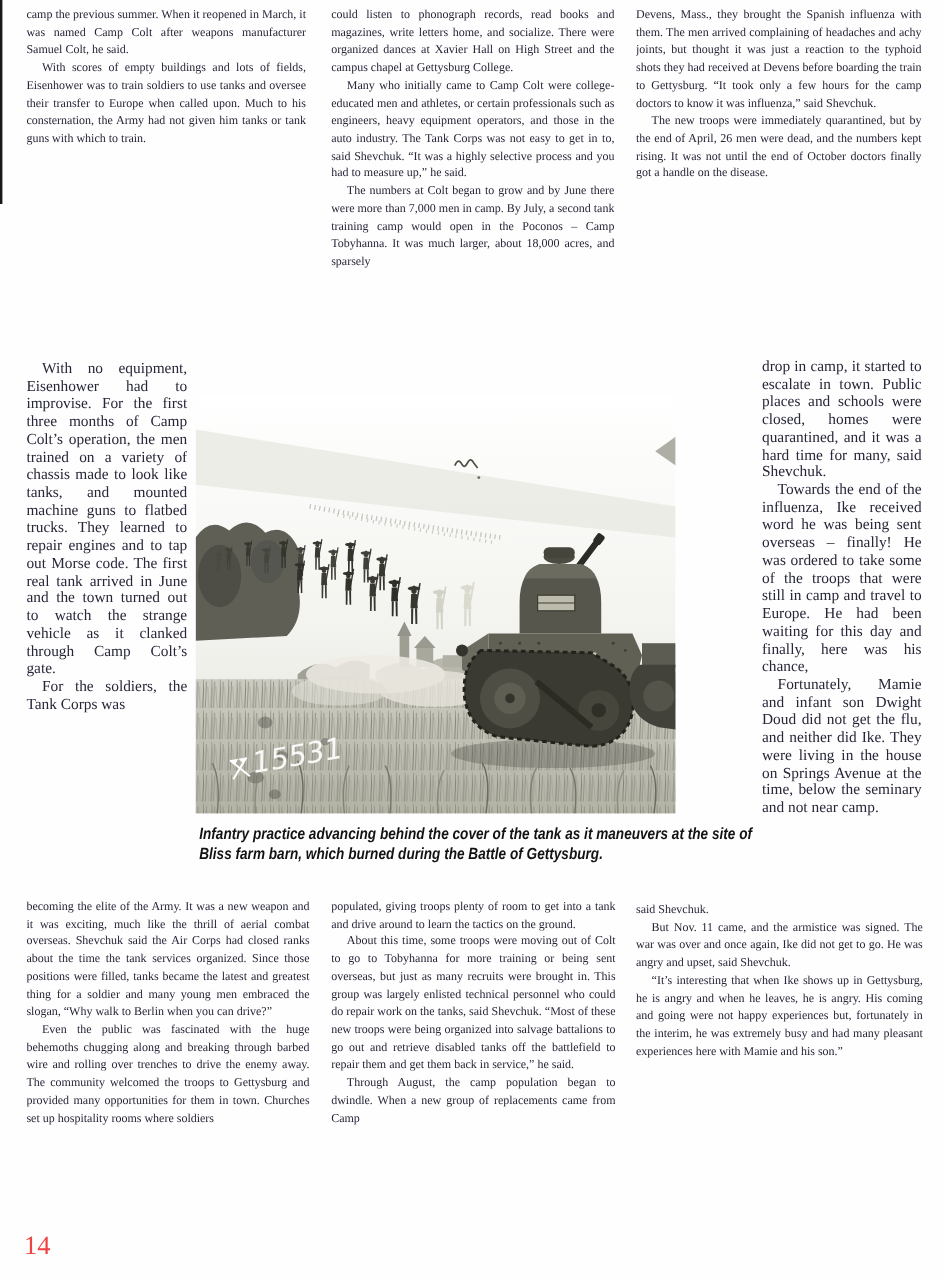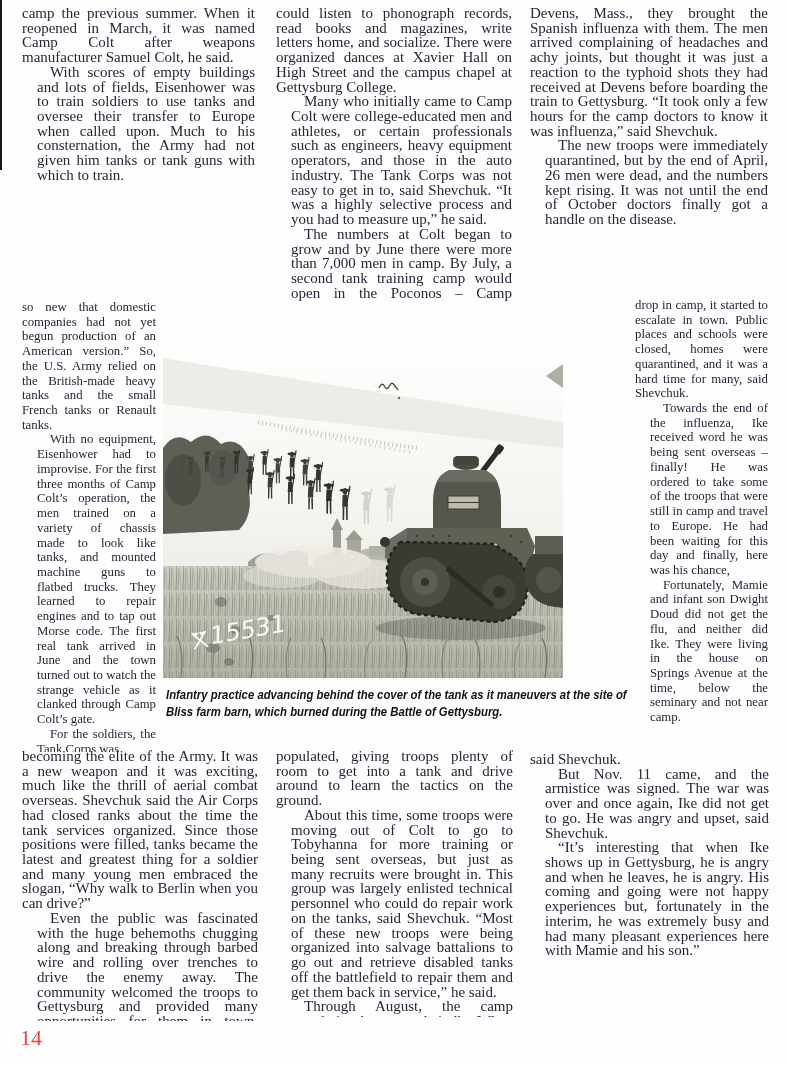--- a/index.html
+++ b/index.html
@@ -1,42 +1,41 @@
 <!DOCTYPE html>
 <html><head>
 <meta charset="utf-8">
 <style>
   html,body{margin:0;padding:0;background:#ffffff;}
   .page{position:relative;width:788px;height:1065px;background:#fefefee8;background:#fefefe;
         font-family:"Liberation Serif",serif;color:#262639;overflow:hidden;}
   .edge-line{position:absolute;left:0;top:0;width:2px;height:170px;background:#181818;}
-  .block{position:absolute;text-align:justify;font-size:15px;line-height:14.72px;overflow:hidden;}
+  .block{position:absolute;text-align:justify;font-size:10px;line-height:14.72px;overflow:hidden;}
   .block.narrow{font-size:12.8px;line-height:14.72px;}
   .para{margin:0;}
-  .para.indent{text-indent:13px;margin-left:15px;}
+  .para.indent{text-indent:13px;}
   .photo{position:absolute;left:163px;top:330px;width:400px;height:348px;margin:0;padding:0;}
   .caption{position:absolute;left:166px;top:686px;font-family:"Liberation Sans",sans-serif;
            font-style:italic;font-weight:700;font-size:13.5px;line-height:17px;color:#121212;
            transform:scaleX(0.84);transform-origin:0 0;}
   .caption .cap-line{white-space:nowrap;}
   .pagenum{position:absolute;left:20px;top:1026px;font-size:22px;line-height:24px;color:#ef4444;}
 </style>
 </head>
 <body>
 
 <div class="page">
 
   <div class="edge-line"></div>
 
   <div class="block" style="left:22px;top:6px;width:233px;height:294px;">
       <p class="para">camp the previous summer. When it reopened in March, it was named Camp Colt after weapons manufacturer Samuel Colt, he said.</p>
       <p class="para indent">With scores of empty buildings and lots of fields, Eisenhower was to train soldiers to use tanks and oversee their transfer to Europe when called upon. Much to his consternation, the Army had not given him tanks or tank guns with which to train.</p>
     </div>
   <div class="block narrow" style="left:22px;top:300px;width:134px;height:452px;">
-      <p class="para">so new that domestic companies had not yet begun production of an American version.” So, the U.S. Army relied on the British-made heavy tanks and the small French tanks or Renault tanks.</p>
       <p class="para indent">With no equipment, Eisenhower had to improvise. For the first three months of Camp Colt’s operation, the men trained on a variety of chassis made to look like tanks, and mounted machine guns to flatbed trucks. They learned to repair engines and to tap out Morse code. The first real tank arrived in June and the town turned out to watch the strange vehicle as it clanked through Camp Colt’s gate.</p>
       <p class="para indent">For the soldiers, the Tank Corps was</p>
     </div>
   <div class="block" style="left:22px;top:749px;width:236px;height:272px;">
       <p class="para">becoming the elite of the Army. It was a new weapon and it was exciting, much like the thrill of aerial combat overseas. Shevchuk said the Air Corps had closed ranks about the time the tank services organized. Since those positions were filled, tanks became the latest and greatest thing for a soldier and many young men embraced the slogan, “Why walk to Berlin when you can drive?”</p>
       <p class="para indent">Even the public was fascinated with the huge behemoths chugging along and breaking through barbed wire and rolling over trenches to drive the enemy away. The community welcomed the troops to Gettysburg and provided many opportunities for them in town. Churches set up hospitality rooms where soldiers</p>
     </div>
 
   <div class="block" style="left:276px;top:6px;width:236px;height:296px;">
       <p class="para">could listen to phonograph records, read books and magazines, write letters home, and socialize. There were organized dances at Xavier Hall on High Street and the campus chapel at Gettysburg College.</p>

